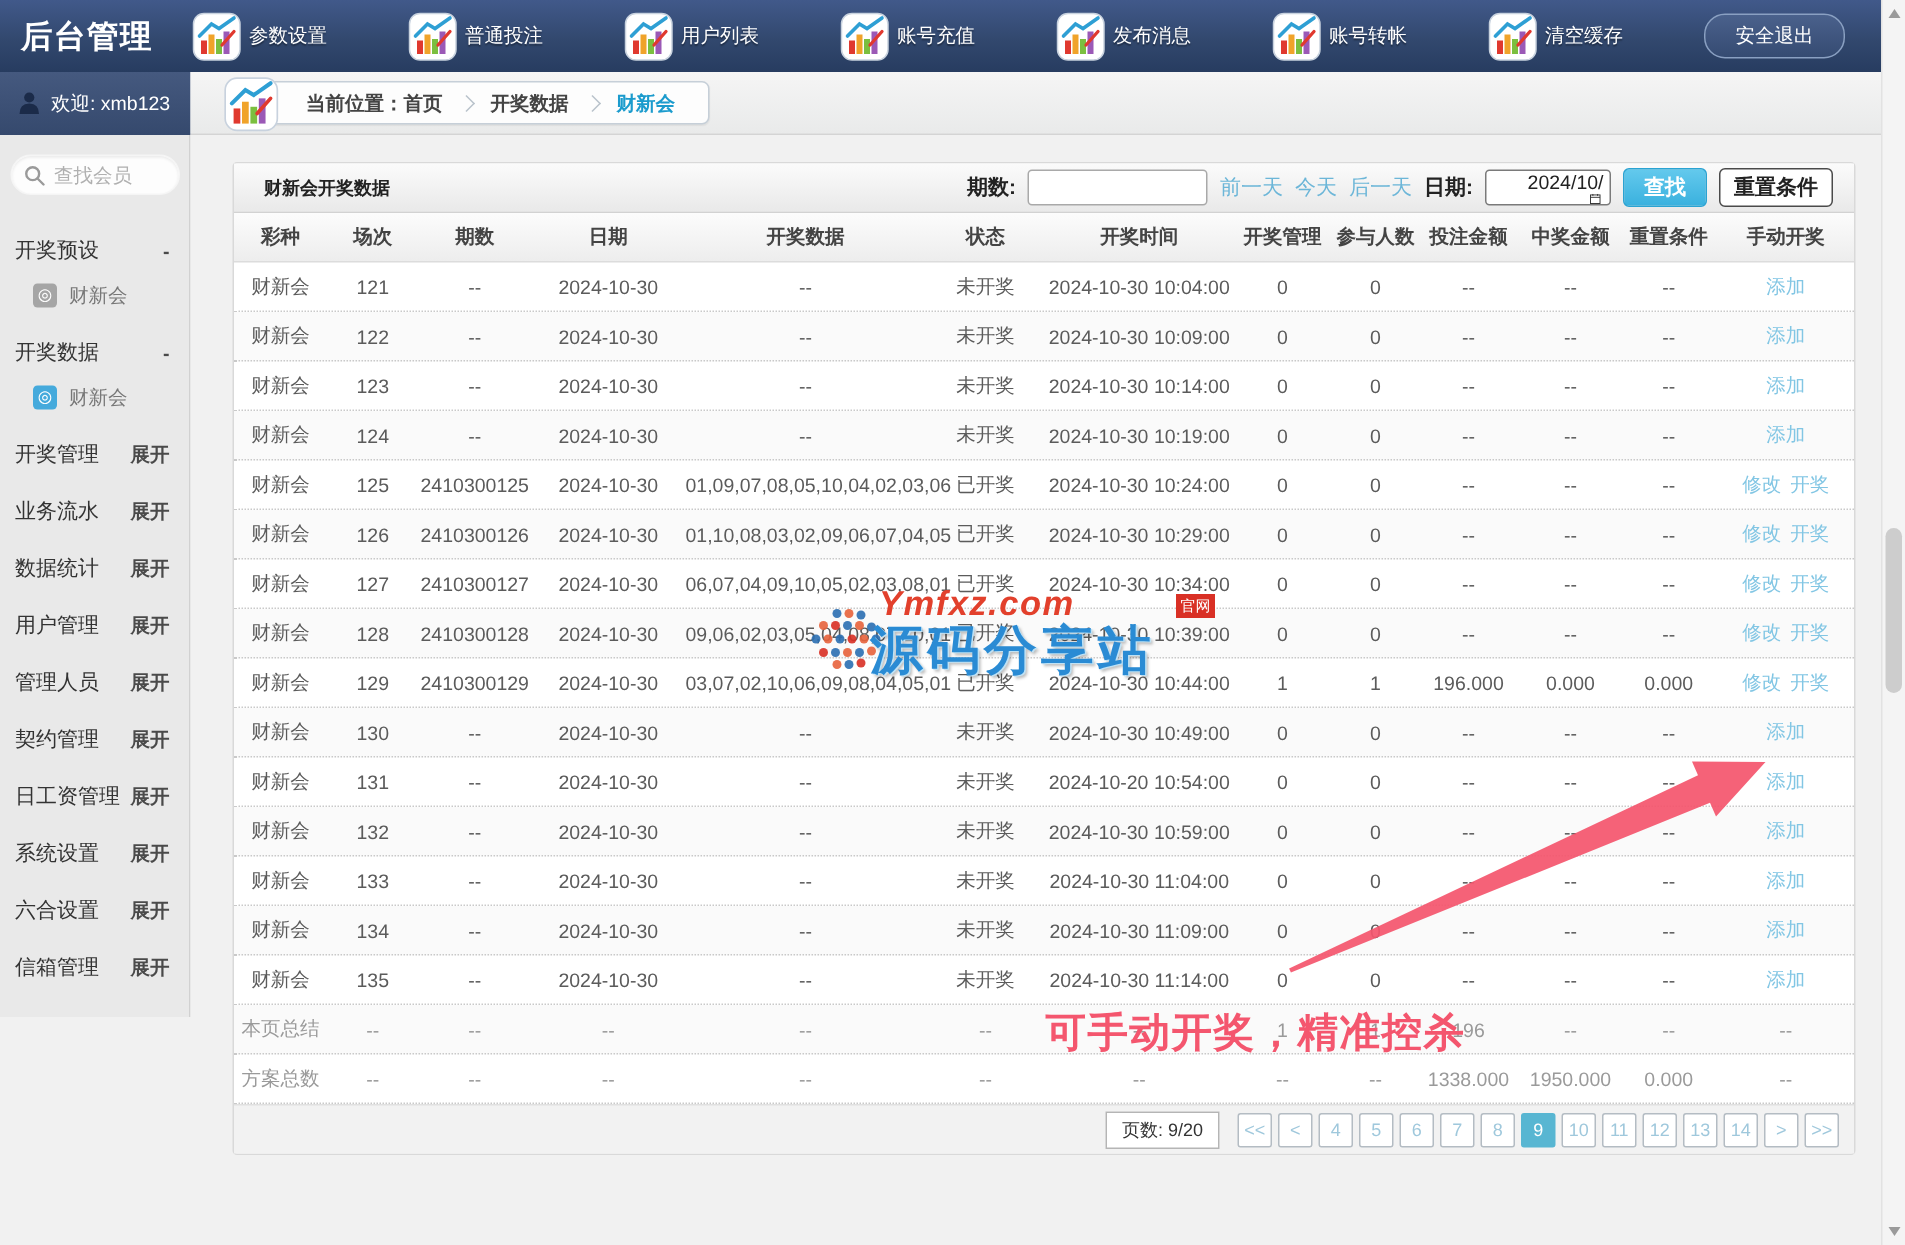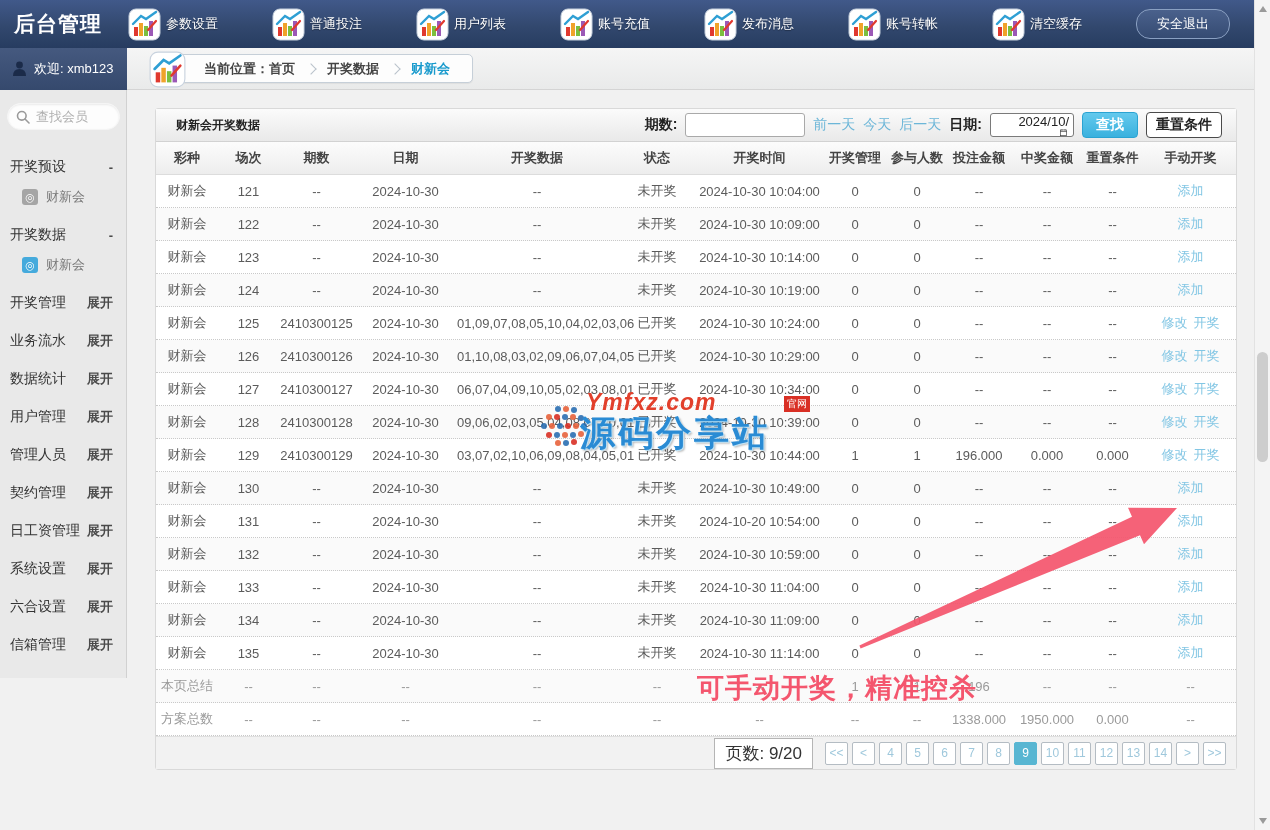--- a/index.html
+++ b/index.html
@@ -86,21 +86,21 @@
   .col-date{width:103px;} .col-numbers{width:160px;overflow:visible;} .col-status{width:80px;}
   .col-time{width:125px;} .col-plans{width:66px;} .col-players{width:58px;}
   .col-bet{width:66px;} .col-win{width:70px;} .col-rebate{width:61px;} .col-action{width:95px;}
   .lnk{color:#82c6e4;text-decoration:none;cursor:pointer;margin:0 3px;}
   .row.summary{color:#9a9a9a;}
   .row.summary .lnk{color:#9a9a9a;cursor:default;}
 
   
   .pfooter{display:flex;align-items:center;justify-content:flex-end;height:33px;background:#f2f2f2;
     border-top:1px solid #e0e0e0;padding-right:10px;gap:4px;}
-  .pg-info{border:1px solid #b5b5b5;background:#fff;color:#333;font-size:17px;padding:3px 10px;
+  .pg-info{border:1px solid #b5b5b5;background:#fff;color:#333;font-size:12px;padding:3px 10px;
     margin-right:8px;white-space:nowrap;}
   .pg-btn{display:inline-block;min-width:23px;height:23px;line-height:21px;border:1px solid #b4bcc3;
     background:#fff;color:#9fc8dc;font-size:12px;text-align:center;padding:0 3px;border-radius:2px;
     text-decoration:none;cursor:pointer;}
   .pg-btn.active{background:#58b6d2;border-color:#58b6d2;color:#fff;}
 
   
   .watermark{position:absolute;left:409px;top:303px;width:520px;height:150px;pointer-events:none;z-index:6;}
   .wm-dots{position:absolute;left:0;top:10px;}
   .wm-site{position:absolute;left:50px;top:-4px;font-size:23px;font-weight:bold;font-style:italic;

